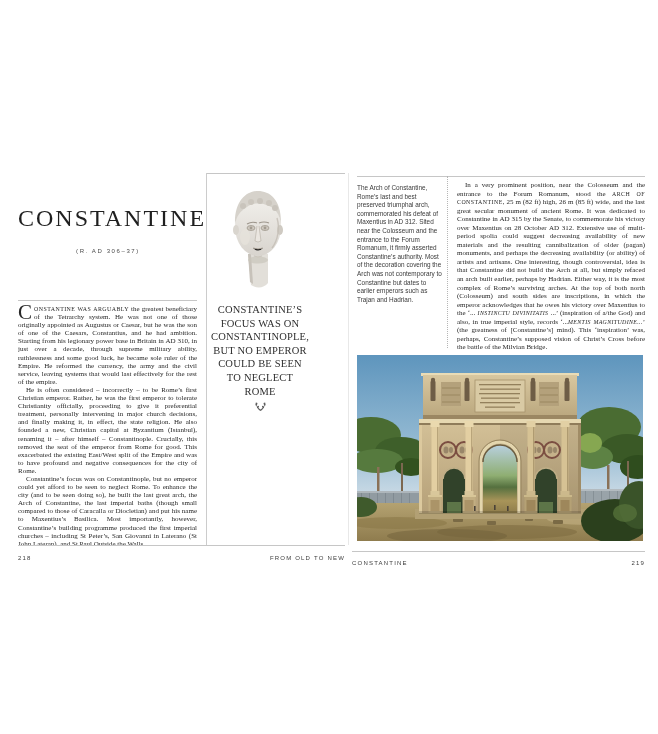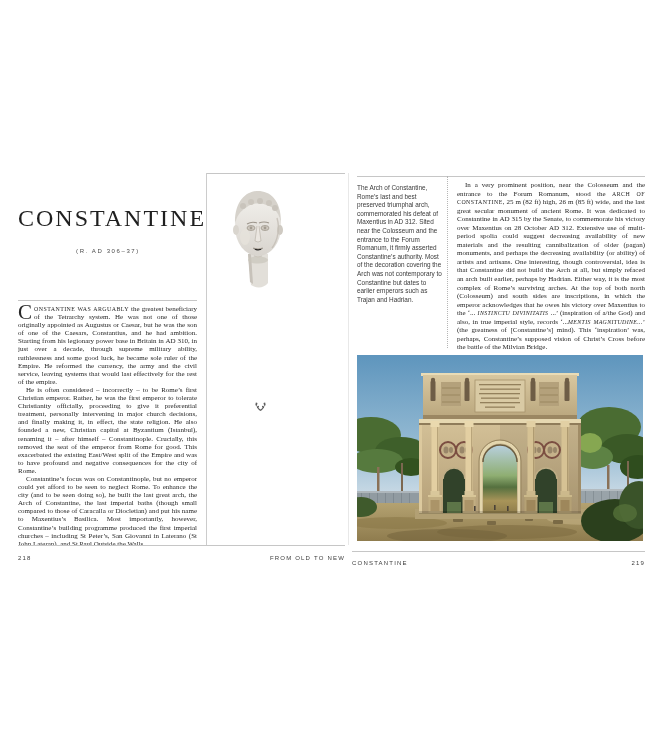--- a/index.html
+++ b/index.html
@@ -89,20 +89,27 @@
       <path d="M33,42 L31,57 Q34,59 37,57 L35,42" fill="#eae6e0" stroke="#b3ada3" stroke-width="0.6"></path>
       <path d="M29,64 Q34,66 39,64 Q34,69 29,64 Z" fill="#b4 aca1" opacity="0.9"></path>
       <path d="M29,64 Q34,66 39,64" stroke="#a29a8e" stroke-width="0.8" fill="none"></path>
       <path d="M30,72 Q34,74 38,72" stroke="#c5bfb6" stroke-width="0.8" fill="none"></path>
       <ellipse cx="34" cy="76" rx="10" ry="3.5" fill="#c9c4bb" opacity="0.7"></ellipse>
       <ellipse cx="21" cy="53" rx="5" ry="8" fill="#e6e2db" opacity="0.8"></ellipse>
       <path d="M53,34 C56,44 54,56 48,64" stroke="#c3bdb4" stroke-width="1.4" fill="none" opacity="0.8"></path>
     </svg>
   </div>
 
+  <div class="abs quote">CONSTANTINE’S
+FOCUS WAS ON
+CONSTANTINOPLE,
+BUT NO EMPEROR
+COULD BE SEEN
+TO NEGLECT
+ROME</div>
 
   <div class="abs ornament">
     <svg viewBox="0 0 20 14" width="17" height="12" style="margin:0 auto;">
       <path d="M4,1 C5,7 7.5,10.5 10,11.6 C12.5,10.5 15,7 16,1 C14.2,6 12.2,8.8 10,9.8 C7.8,8.8 5.8,6 4,1 Z" fill="#5e5e5e"></path>
       <ellipse cx="5.2" cy="3.5" rx="1" ry="1.8" fill="#5e5e5e" transform="rotate(25 5.2 3.5)"></ellipse>
       <ellipse cx="14.8" cy="3.5" rx="1" ry="1.8" fill="#5e5e5e" transform="rotate(-25 14.8 3.5)"></ellipse>
       <ellipse cx="7" cy="7" rx="0.9" ry="1.6" fill="#5e5e5e" transform="rotate(40 7 7)"></ellipse>
       <ellipse cx="13" cy="7" rx="0.9" ry="1.6" fill="#5e5e5e" transform="rotate(-40 13 7)"></ellipse>
     </svg>
   </div>

